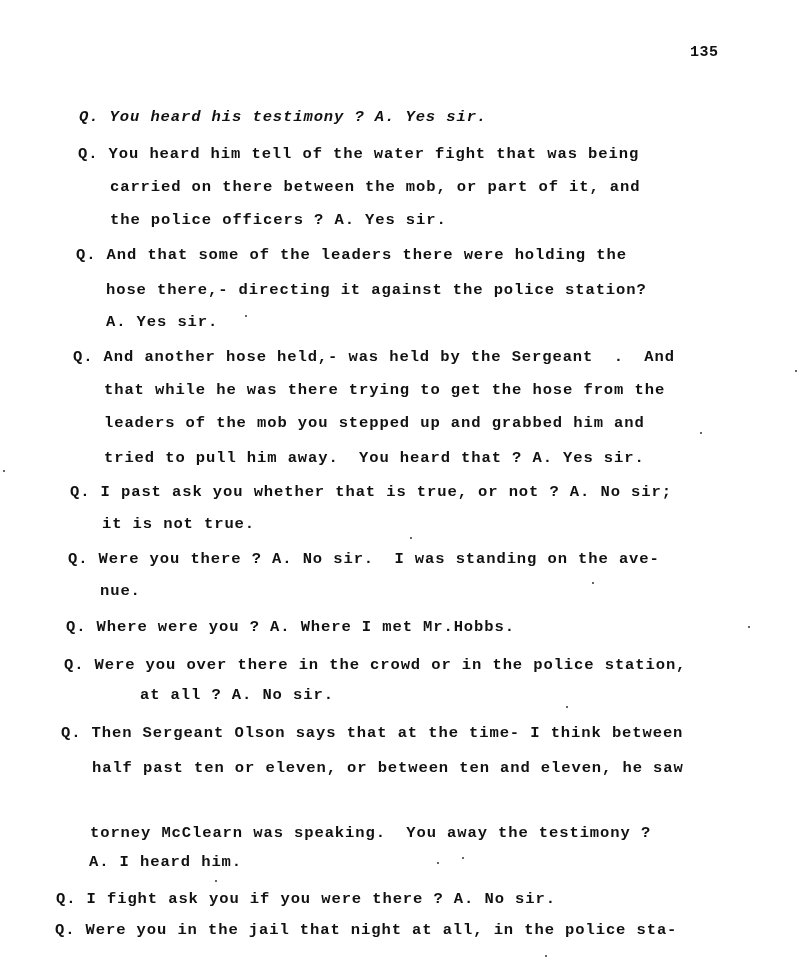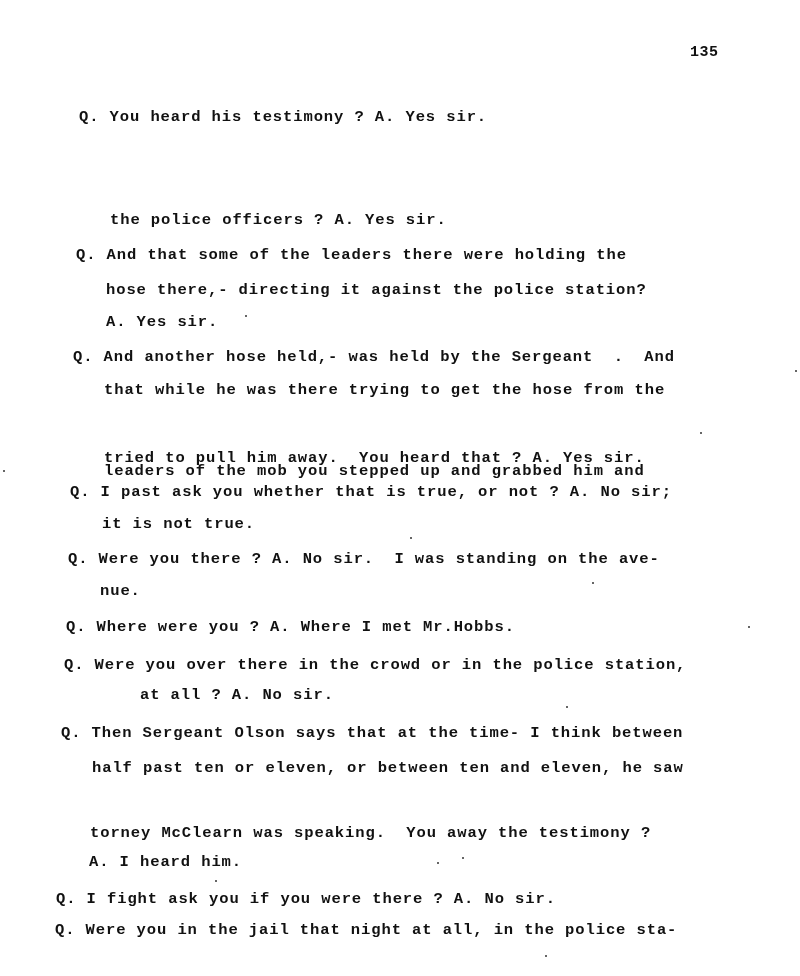--- a/index.html
+++ b/index.html
@@ -44,30 +44,32 @@
       border-radius: 50%;
     }
   </style>
 </head>
 <body>
 
 <div class="page">
 
   <div class="page-number">135</div>
 
-  <div class="line" style="left:79px; top:108px;">Q. You heard his testimony ? A. Yes sir.</div>
+  <div class="line" style="left:79px; top:108px;font-style:italic;">Q. You heard his testimony ? A. Yes sir.</div>
+  <div class="line" style="left:78px; top:145px;">Q. You heard him tell of the water fight that was being</div>
+  <div class="line" style="left:110px; top:178px;">carried on there between the mob, or part of it, and</div>
   <div class="line" style="left:110px; top:211px;">the police officers ? A. Yes sir.</div>
 
   <div class="line" style="left:106px; top:281px;">hose there,- directing it against the police station?</div>
   <div class="line" style="left:76px; top:246px;">Q. And that some of the leaders there were holding the</div>
   <div class="line" style="left:106px; top:313px;">A. Yes sir.</div>
 
   <div class="line" style="left:73px; top:348px;">Q. And another hose held,- was held by the Sergeant  .  And</div>
   <div class="line" style="left:104px; top:381px;">that while he was there trying to get the hose from the</div>
-  <div class="line" style="left:104px; top:414px;margin-top:48px;">leaders of the mob you stepped up and grabbed him and</div>
+  <div class="line" style="left:104px; top:414px;">leaders of the mob you stepped up and grabbed him and</div>
   <div class="line" style="left:104px; top:449px;">tried to pull him away.  You heard that ? A. Yes sir.</div>
 
   <div class="line" style="left:70px; top:483px;">Q. I past ask you whether that is true, or not ? A. No sir;</div>
   <div class="line" style="left:102px; top:515px;">it is not true.</div>
 
   <div class="line" style="left:68px; top:550px;">Q. Were you there ? A. No sir.  I was standing on the ave-</div>
   <div class="line" style="left:100px; top:582px;">nue.</div>
 
   <div class="line" style="left:66px; top:618px;">Q. Where were you ? A. Where I met Mr.Hobbs.</div>
 

